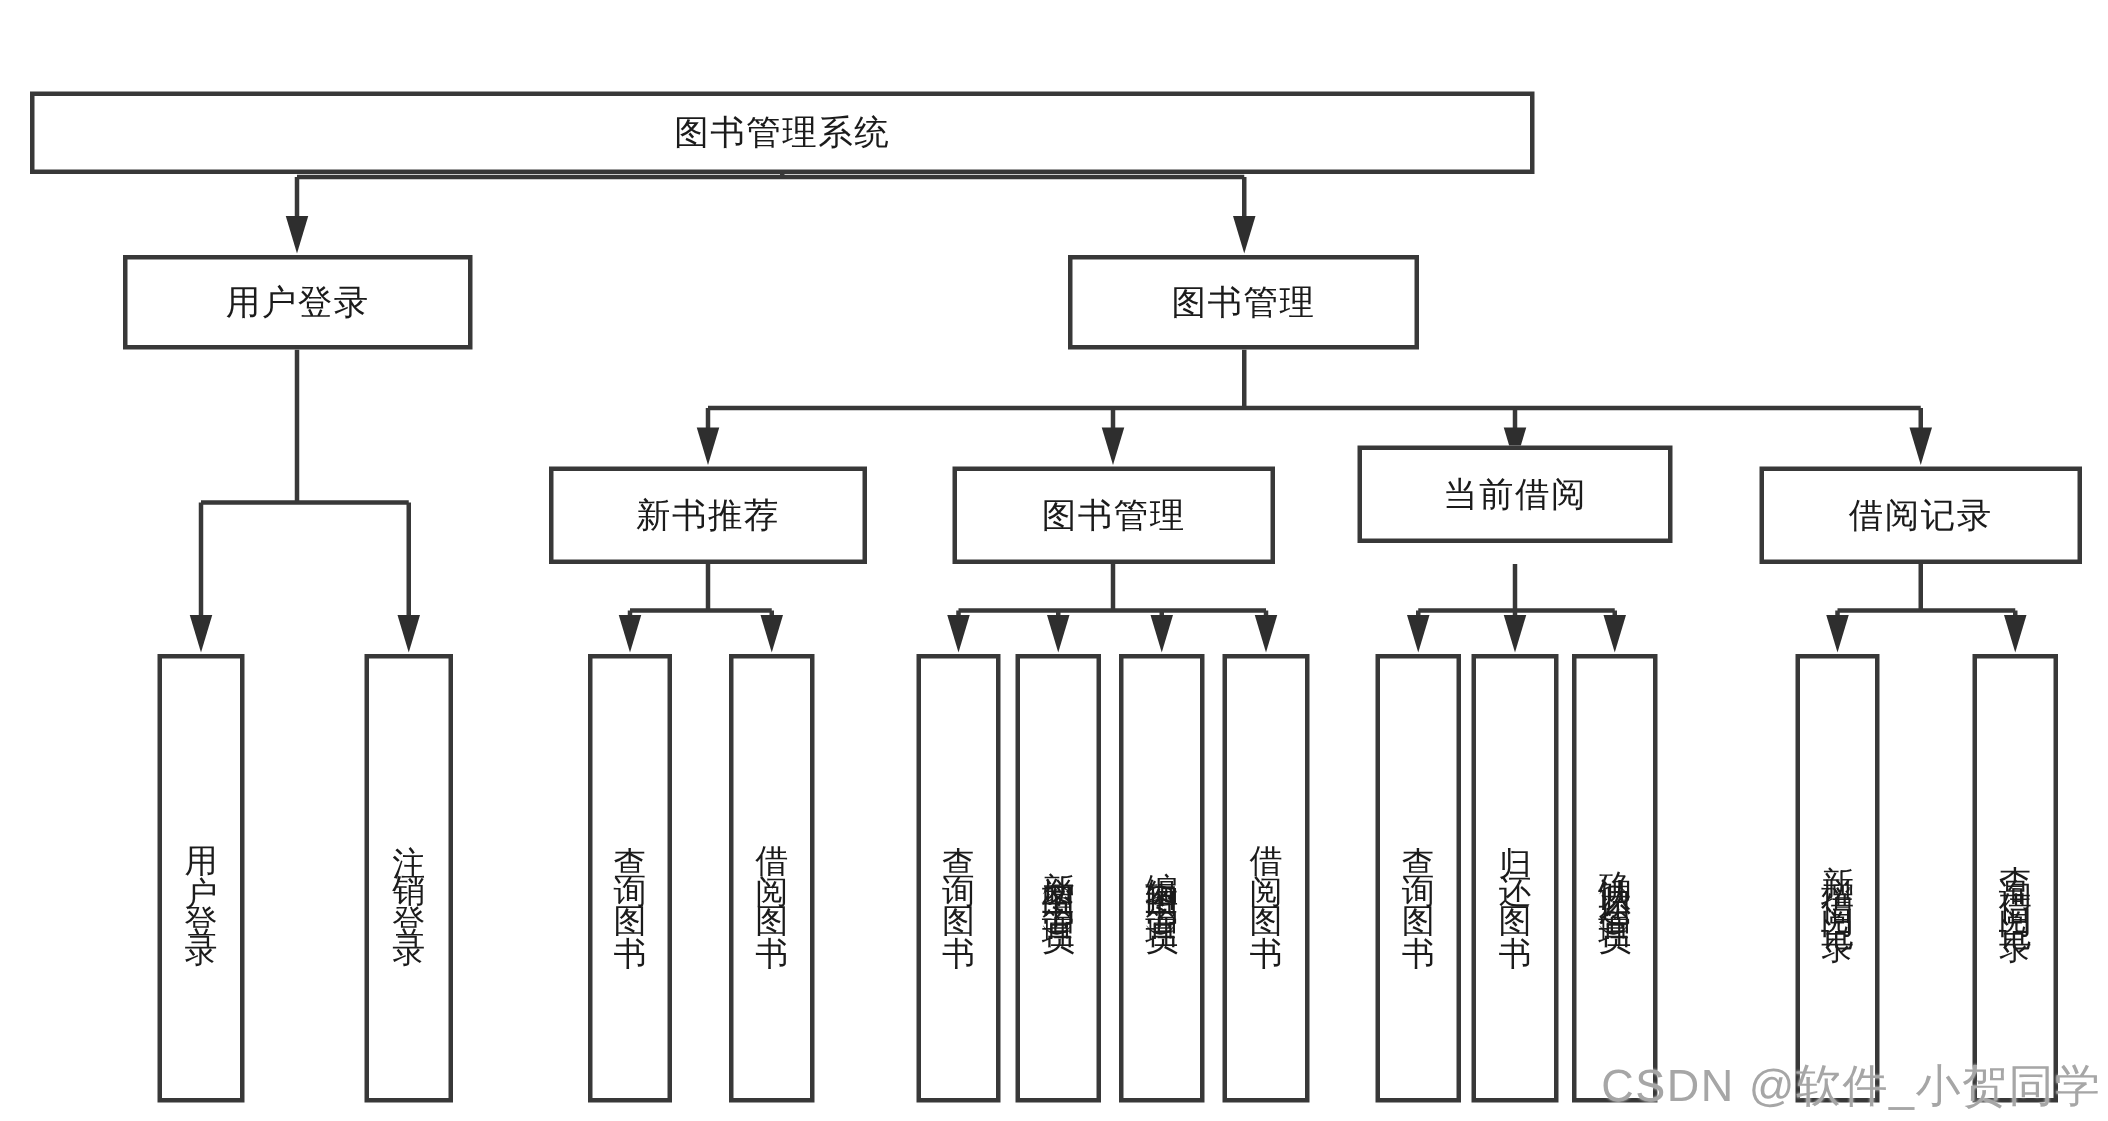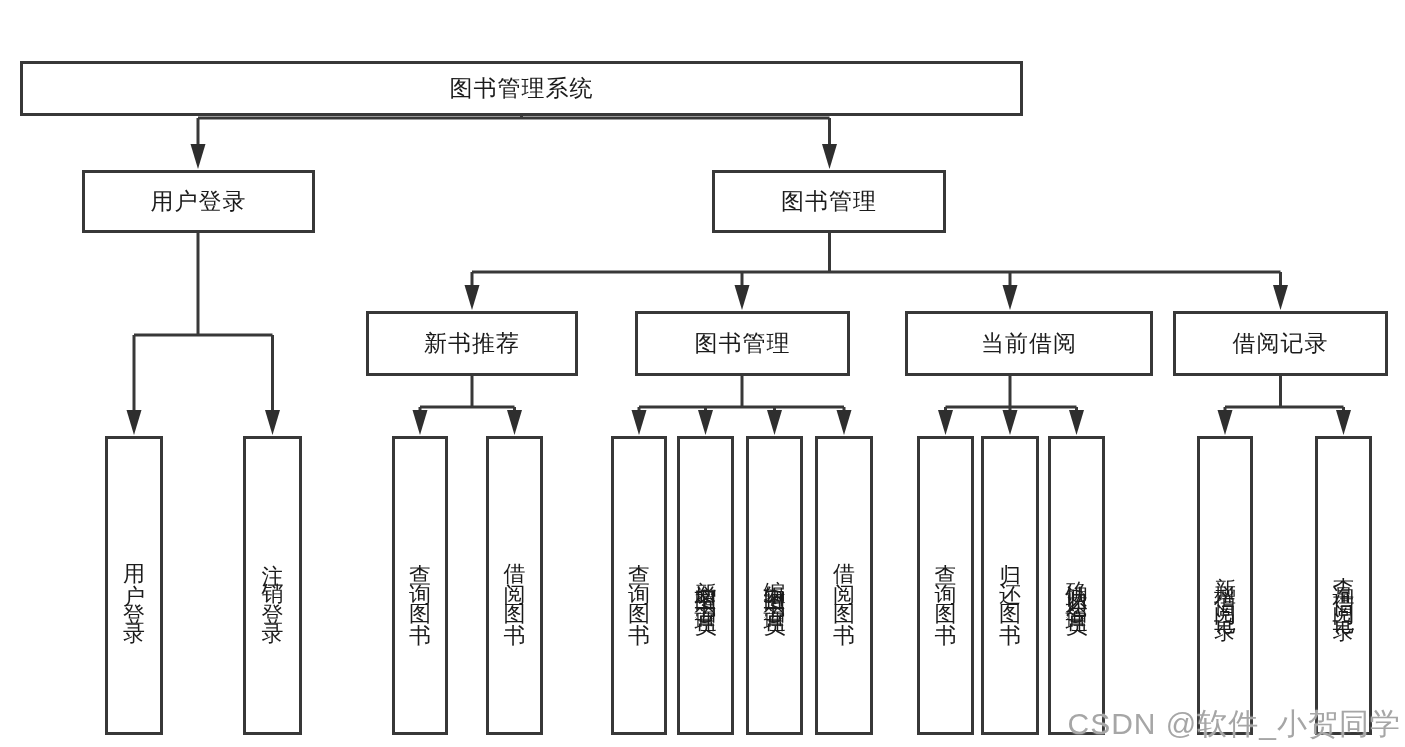--- a/index.html
+++ b/index.html
@@ -97,21 +97,21 @@
     <polygon points="1336,410 1351,410 1343.5,435"></polygon>
   </svg>
 
   <div class="box" style="left:20px; top:13px; width:1003px; height:55px;margin-top:48px;">图书管理系统</div>
 
   <div class="box" style="left:82px; top:170px; width:233px; height:63px;">用户登录</div>
   <div class="box" style="left:366px; top:311px; width:212px; height:65px;">新书推荐</div>
 
   <div class="box" style="left:712px; top:170px; width:234px; height:63px;">图书管理</div>
   <div class="box" style="left:635px; top:311px; width:215px; height:65px;">图书管理</div>
-  <div class="box" style="left:905px; top:311px; width:248px; height:65px;text-align:center;">当前借阅</div>
+  <div class="box" style="left:905px; top:297px; width:210px; height:65px;text-align:center;">当前借阅</div>
   <div class="box" style="left:1173px; top:311px; width:215px; height:65px;">借阅记录</div>
 
   <div class="box vbox t4" style="left:105px; top:436px; width:58px; height:299px;">用户登录</div>
   <div class="box vbox t4" style="left:243px; top:436px; width:59px; height:299px;">注销登录</div>
 
   <div class="box vbox t4" style="left:392px; top:436px; width:56px; height:299px;">查询图书</div>
   <div class="box vbox t4" style="left:486px; top:436px; width:57px; height:299px;">借阅图书</div>
 
   <div class="box vbox t4" style="left:611px; top:436px; width:56px; height:299px;">查询图书</div>
   <div class="box vbox t9" style="left:677px; top:436px; width:57px; height:299px;">新增图书（管理员）</div>

